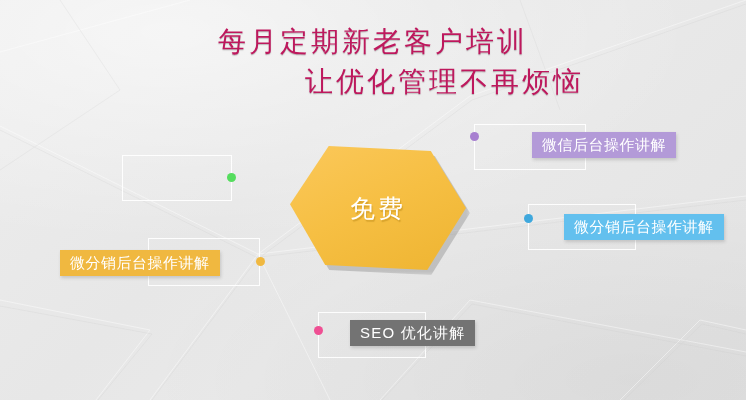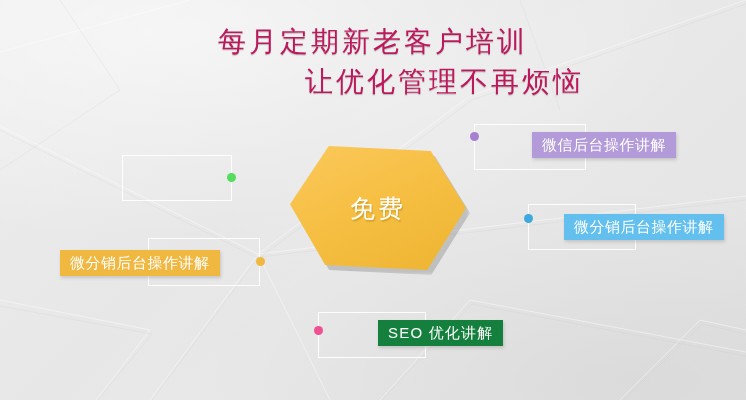--- a/index.html
+++ b/index.html
@@ -165,16 +165,16 @@
 
   <div class="node" style="left:514px; top:198px; width:230px; height:58px;">
     <div class="frame" style="left:14px; top:6px; width:108px; height:46px;"></div>
     <div class="dot" style="left:10px; top:16px; background:#3fa8dd;"></div>
     <div class="pill" style="left:50px; top:16px; background:#63c0ee;">微分销后台操作讲解</div>
   </div>
 
   <div class="node" style="left:304px; top:308px; width:230px; height:60px;">
     <div class="frame" style="left:14px; top:4px; width:108px; height:46px;"></div>
     <div class="dot" style="left:10px; top:18px; background:#ef4f93;"></div>
-    <div class="pill seo" style="left:74px; top:12px; background:#15803d;">SEO 优化讲解</div>
+    <div class="pill seo" style="left:46px; top:12px; background:#737373;">SEO 优化讲解</div>
   </div>
 
 </div>
 
 </body></html>

